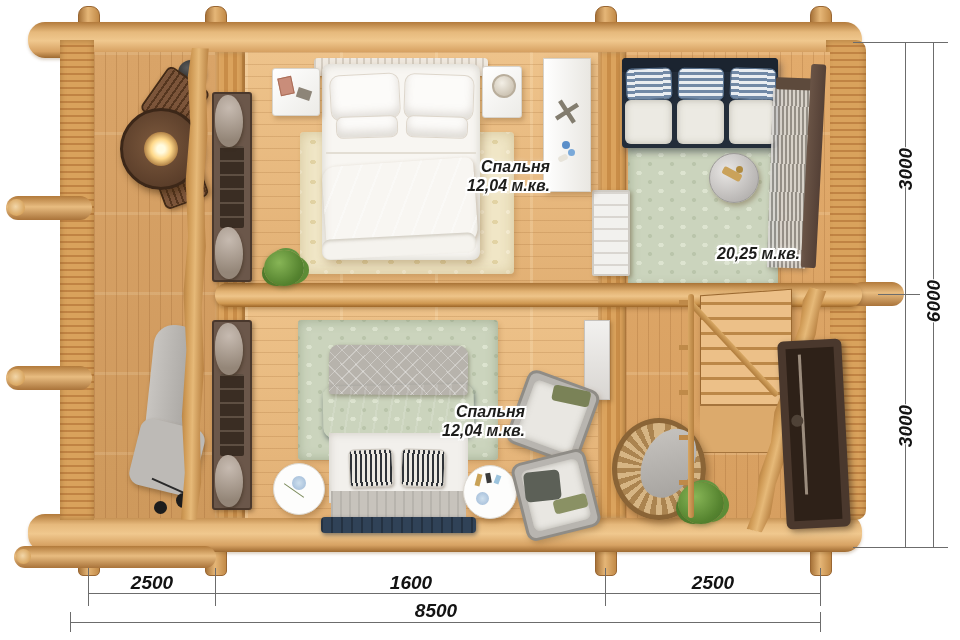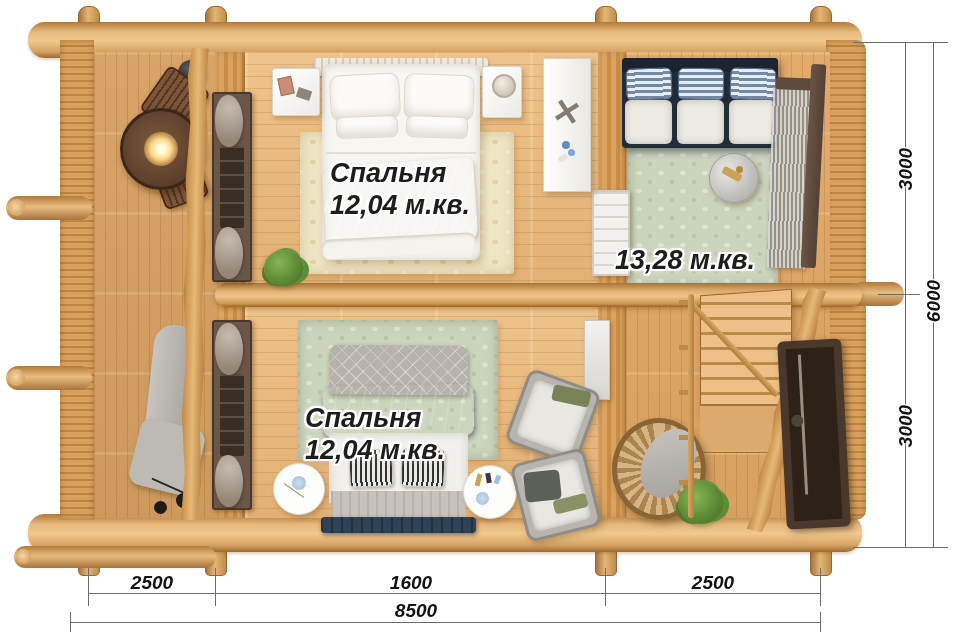--- a/index.html
+++ b/index.html
@@ -66,21 +66,21 @@
      border-radius:2px;background-image:repeating-linear-gradient(180deg,rgba(200,180,160,.25) 0 2px,rgba(0,0,0,0) 2px 14px);}
   .curtain{position:absolute;left:1px;width:28px;height:52px;border-radius:46% 54% 50% 50%;
      background:radial-gradient(circle at 50% 25%,#c6bab0,#948678 78%);box-shadow:1px 2px 3px rgba(60,45,30,.5);}
 
   
   .live-beam{background:linear-gradient(90deg,#9c6830,#cf9a55 35%,#e6b978 60%,#b57d3e);
      clip-path:polygon(35% 0%,95% 0%,88% 8%,96% 18%,85% 30%,97% 42%,86% 55%,98% 68%,87% 80%,95% 92%,80% 100%,25% 100%,36% 90%,22% 78%,34% 64%,20% 52%,33% 40%,21% 28%,34% 16%,22% 6%);
      box-shadow:3px 3px 6px rgba(90,55,15,.4);}
 
   
-  .room-label{text-align:left;font-style:italic;font-weight:700;font-size:27px;line-height:1.18;
+  .room-label{text-align:right;font-style:italic;font-weight:700;font-size:16px;line-height:1.18;
      color:#1d1d1b;z-index:9;
      text-shadow:-2px -2px 0 #fff,2px -2px 0 #fff,-2px 2px 0 #fff,2px 2px 0 #fff,
                  0 -2px 0 #fff,0 2px 0 #fff,-2px 0 0 #fff,2px 0 0 #fff,0 0 7px rgba(255,255,255,.95);}
   .room-label span{display:block;}
 
   .dim-label{position:absolute;text-align:center;font-style:italic;font-weight:700;font-size:19px;
      color:#131313;z-index:8;width:72px;
      text-shadow:-1px -1px 0 #fff,1px -1px 0 #fff,-1px 1px 0 #fff,1px 1px 0 #fff;}
   .dim-label.rot{transform:rotate(-90deg);}
   .dim-line{position:absolute;background:#6c6c6c;z-index:7;}
@@ -309,21 +309,21 @@
     <div class="abs" style="left:44px;top:168px;width:15px;height:15px;border-radius:50%;background:#1c1c1c"></div>
     <div class="abs" style="left:22px;top:176px;width:13px;height:13px;border-radius:50%;background:#1c1c1c"></div>
   </div>
   <div class="abs live-beam" style="left:178px;top:48px;width:28px;height:472px;z-index:6;transform:rotate(1deg)"></div>
 
   <div class="abs room-label" style="left:330px;top:158px;width:220px">
     <span>Спальня</span>
     <span>12,04 м.кв.</span>
   </div>
   <div class="abs room-label" style="left:615px;top:245px;width:185px">
-    <span>13,28 м.кв.</span>
+    <span>20,25 м.кв.</span>
   </div>
   <div class="abs room-label" style="left:62px;top:292px;width:180px">
   </div>
   <div class="abs room-label" style="left:305px;top:403px;width:220px">
     <span>Спальня</span>
     <span>12,04 м.кв.</span>
   </div>
 
   <div class="dim-line" style="left:905px;top:42px;width:1px;height:505px"></div>
   <div class="dim-line" style="left:933px;top:42px;width:1px;height:505px"></div>
@@ -338,15 +338,15 @@
   <div class="dim-line" style="left:88px;top:568px;width:1px;height:38px"></div>
   <div class="dim-line" style="left:215px;top:568px;width:1px;height:38px"></div>
   <div class="dim-line" style="left:605px;top:568px;width:1px;height:38px"></div>
   <div class="dim-line" style="left:820px;top:568px;width:1px;height:38px"></div>
   <div class="dim-label" style="left:116px;top:572px">2500</div>
   <div class="dim-label" style="left:375px;top:572px">1600</div>
   <div class="dim-label" style="left:677px;top:572px">2500</div>
   <div class="dim-line" style="left:70px;top:622px;width:750px;height:1px"></div>
   <div class="dim-line" style="left:70px;top:612px;width:1px;height:20px"></div>
   <div class="dim-line" style="left:820px;top:612px;width:1px;height:20px"></div>
-  <div class="dim-label" style="left:380px;top:600px">8500</div>
+  <div class="dim-label" style="left:400px;top:600px">8500</div>
 
 </div>
 
 </body></html>

